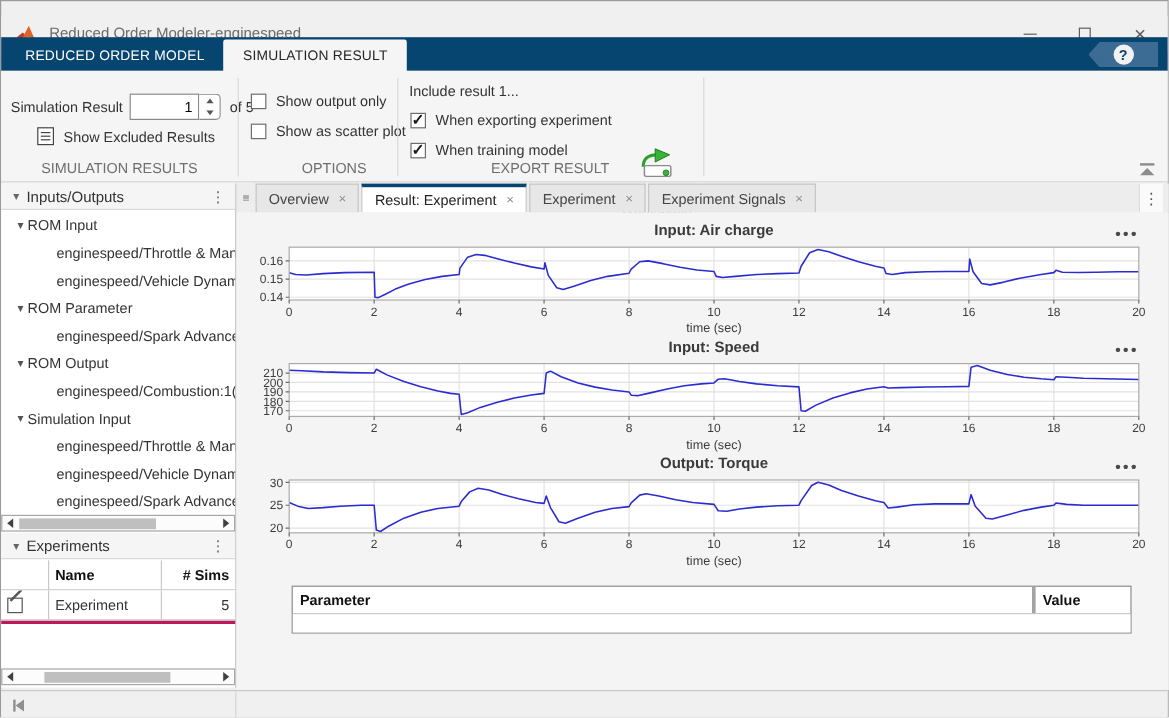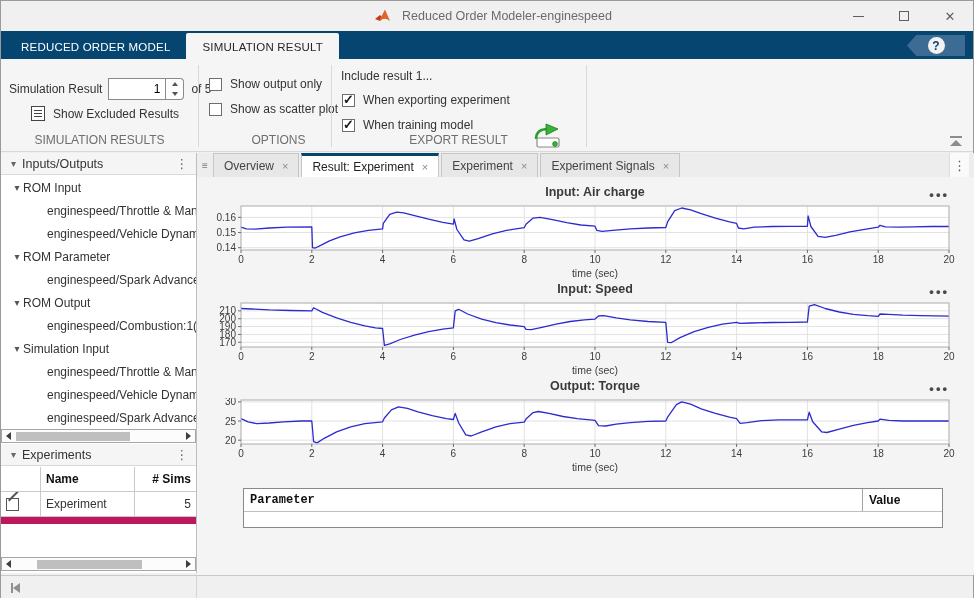--- a/index.html
+++ b/index.html
@@ -1,21 +1,21 @@
 <!DOCTYPE html>
 <html><head>
 <meta charset="utf-8">
 <style>
   * { margin:0; padding:0; box-sizing:border-box; }
   html,body { width:974px; height:598px; }
   body { font-family:"Liberation Sans", sans-serif; font-size:12px; color:#333; background:#fff; overflow:hidden; }
   #app { position:relative; width:974px; height:598px; background:#f0f0f0; border:1px solid #9a9a9a; }
 
   
-  .titlebar { position:absolute; left:0; top:0; width:100%; height:30px; background:#f0f0f0; display:flex; align-items:center;justify-content:center; }
+  .titlebar { position:absolute; left:0; top:12px; width:100%; height:30px; background:#f0f0f0; display:flex; align-items:center; }
   .titlebar .logo { margin-left:12px; width:20px; height:16px; }
   .titlebar .title { margin-left:8px; font-size:12.5px; color:#6b6b6b; }
   .win-controls { position:absolute; right:0; top:0; height:30px; display:flex; }
   .win-btn { width:46px; height:30px; display:flex; align-items:center; justify-content:center; color:#5f5f5f; cursor:default; }
   .glyph-min { width:11px; height:0; border-top:1px solid #5f5f5f; }
   .glyph-max { width:10px; height:10px; border:1px solid #5f5f5f; }
   .glyph-close { font-size:13px; line-height:1; }
 
   
   .ribbon { position:absolute; left:0; top:30px; width:100%; height:28px; background:#064570; display:flex; align-items:flex-end; }
@@ -59,42 +59,42 @@
   .panel-header .chev { color:#666; margin:0 6px 0 10px; font-size:10px; }
   .panel-header .kebab { margin-left:auto; margin-right:8px; color:#666; }
   .tree { position:absolute; left:0; top:23px; width:100%; }
   .tree-item { height:23px; display:flex; align-items:center; white-space:nowrap; overflow:hidden; font-size:12px; color:#333; cursor:default; }
   .tree-item .chev { color:#555; font-size:10px; width:12px; flex:none; text-align:center; }
   .hscroll { position:absolute; left:0; width:195px; height:14px; background:#fcfcfc; border:1px solid #a6a6a6; display:flex; align-items:center; }
   .hs-arrow { width:13px; height:100%; display:flex; align-items:center; justify-content:center; }
   .tri-l { width:0; height:0; border-top:4px solid transparent; border-bottom:4px solid transparent; border-right:5px solid #3f3f3f; }
   .tri-r { width:0; height:0; border-top:4px solid transparent; border-bottom:4px solid transparent; border-left:5px solid #3f3f3f; }
   .hs-thumb { position:absolute; top:2px; height:9px; background:#bfbfbf; }
-  .exp-table { position:absolute; left:0; width:195px; border-bottom:7px solid #be185d; }
+  .exp-table { position:absolute; left:0; width:195px; border-bottom:3px solid #be185d; }
   .exp-row { display:flex; height:25px; border-bottom:1px solid #c9c9c9; background:#fff; }
   .exp-cell { border-right:1px solid #c9c9c9; display:flex; align-items:center; padding:0 5px; overflow:hidden; white-space:nowrap; }
   .exp-cell.c0 { width:40px; flex:none; }
   .exp-cell.c1 { width:94px; flex:none; }
   .exp-cell.c2 { width:61px; flex:none; border-right:none; justify-content:flex-end; }
   .exp-head .exp-cell { font-weight:bold; color:#111; }
   .pencil-box { width:13px; height:13px; border:1px solid #555; background:#fff; position:relative; }
   .pencil-box::after { content:""; position:absolute; left:1px; top:1px; width:13px; height:1.5px; background:#555; transform:rotate(-45deg); transform-origin:0 0; }
 
   
   .main { position:absolute; left:196px; top:176px; width:778px; height:398px; background:#f4f4f4; }
   .plot-block { position:absolute; left:0; width:778px; height:98px; }
   .plot-title { position:absolute; left:44px; width:708px; top:0; height:19px; text-align:center; font-weight:bold; font-size:12.5px; color:#3a3a3a; }
   .plot-dots { position:absolute; right:26px; top:2px; color:#4a4a4a; font-weight:bold; letter-spacing:2px; font-size:13px; cursor:default; }
   .plot-svg { position:absolute; left:0; top:19px; }
 
   
   .param-table { position:absolute; left:46px; top:311px; width:700px; border:1px solid #8a8a8a; background:#fff; }
   .pt-row { display:flex; height:23px; border-bottom:1px solid #c0c0c0; }
   .pt-cell { display:flex; align-items:center; padding:0 6px; overflow:hidden; white-space:nowrap; }
-  .pt-cell.p { flex:1; border-right:1px solid #a3a3a3;font-family:Liberation Mono, monospace; }
+  .pt-cell.p { flex:1; border-right:3px solid #a3a3a3; }
   .pt-cell.v { width:79px; flex:none; }
   .pt-head .pt-cell { font-weight:bold; color:#111; }
   .pt-body .pt-cell.v { justify-content:flex-end; }
   .pt-empty { height:15px; background:#fff; }
 
   
   .statusbar { position:absolute; left:0; top:574px; width:100%; height:24px; background:#f0f0f0; border-top:1px solid #c9c9c9; display:flex; align-items:center; }
   .statusbar .vline { position:absolute; left:195px; top:0; bottom:0; width:1px; background:#d5d5d5; }
   .collapse-left { margin-left:10px; display:flex; align-items:center; }
   .collapse-left .tri { width:0; height:0; border-top:5px solid transparent; border-bottom:5px solid transparent; border-right:7px solid #8f8f8f; }

